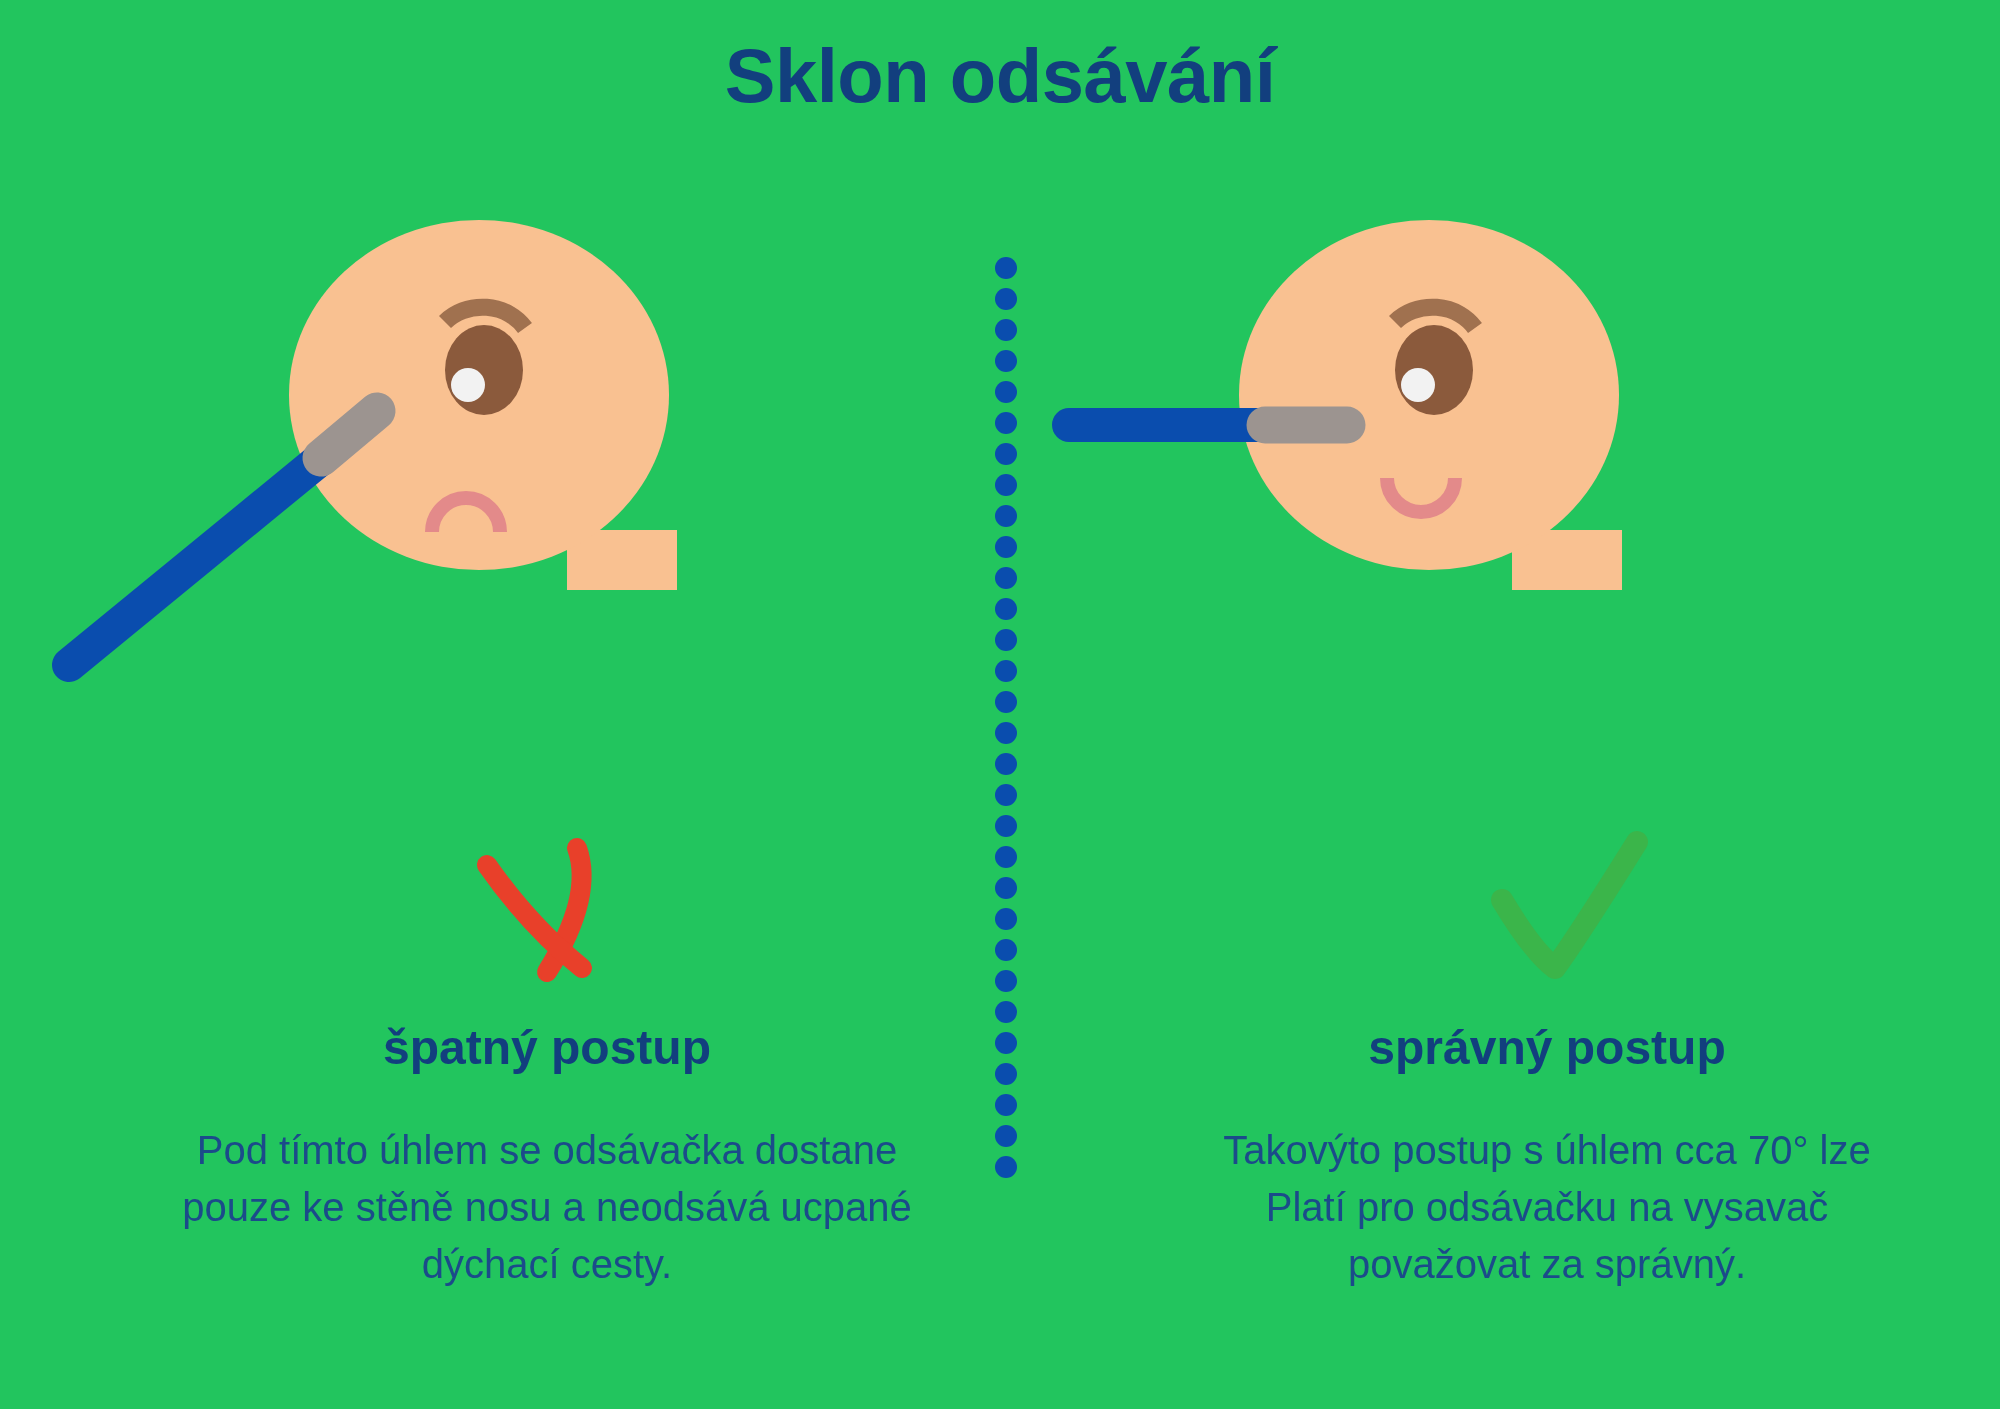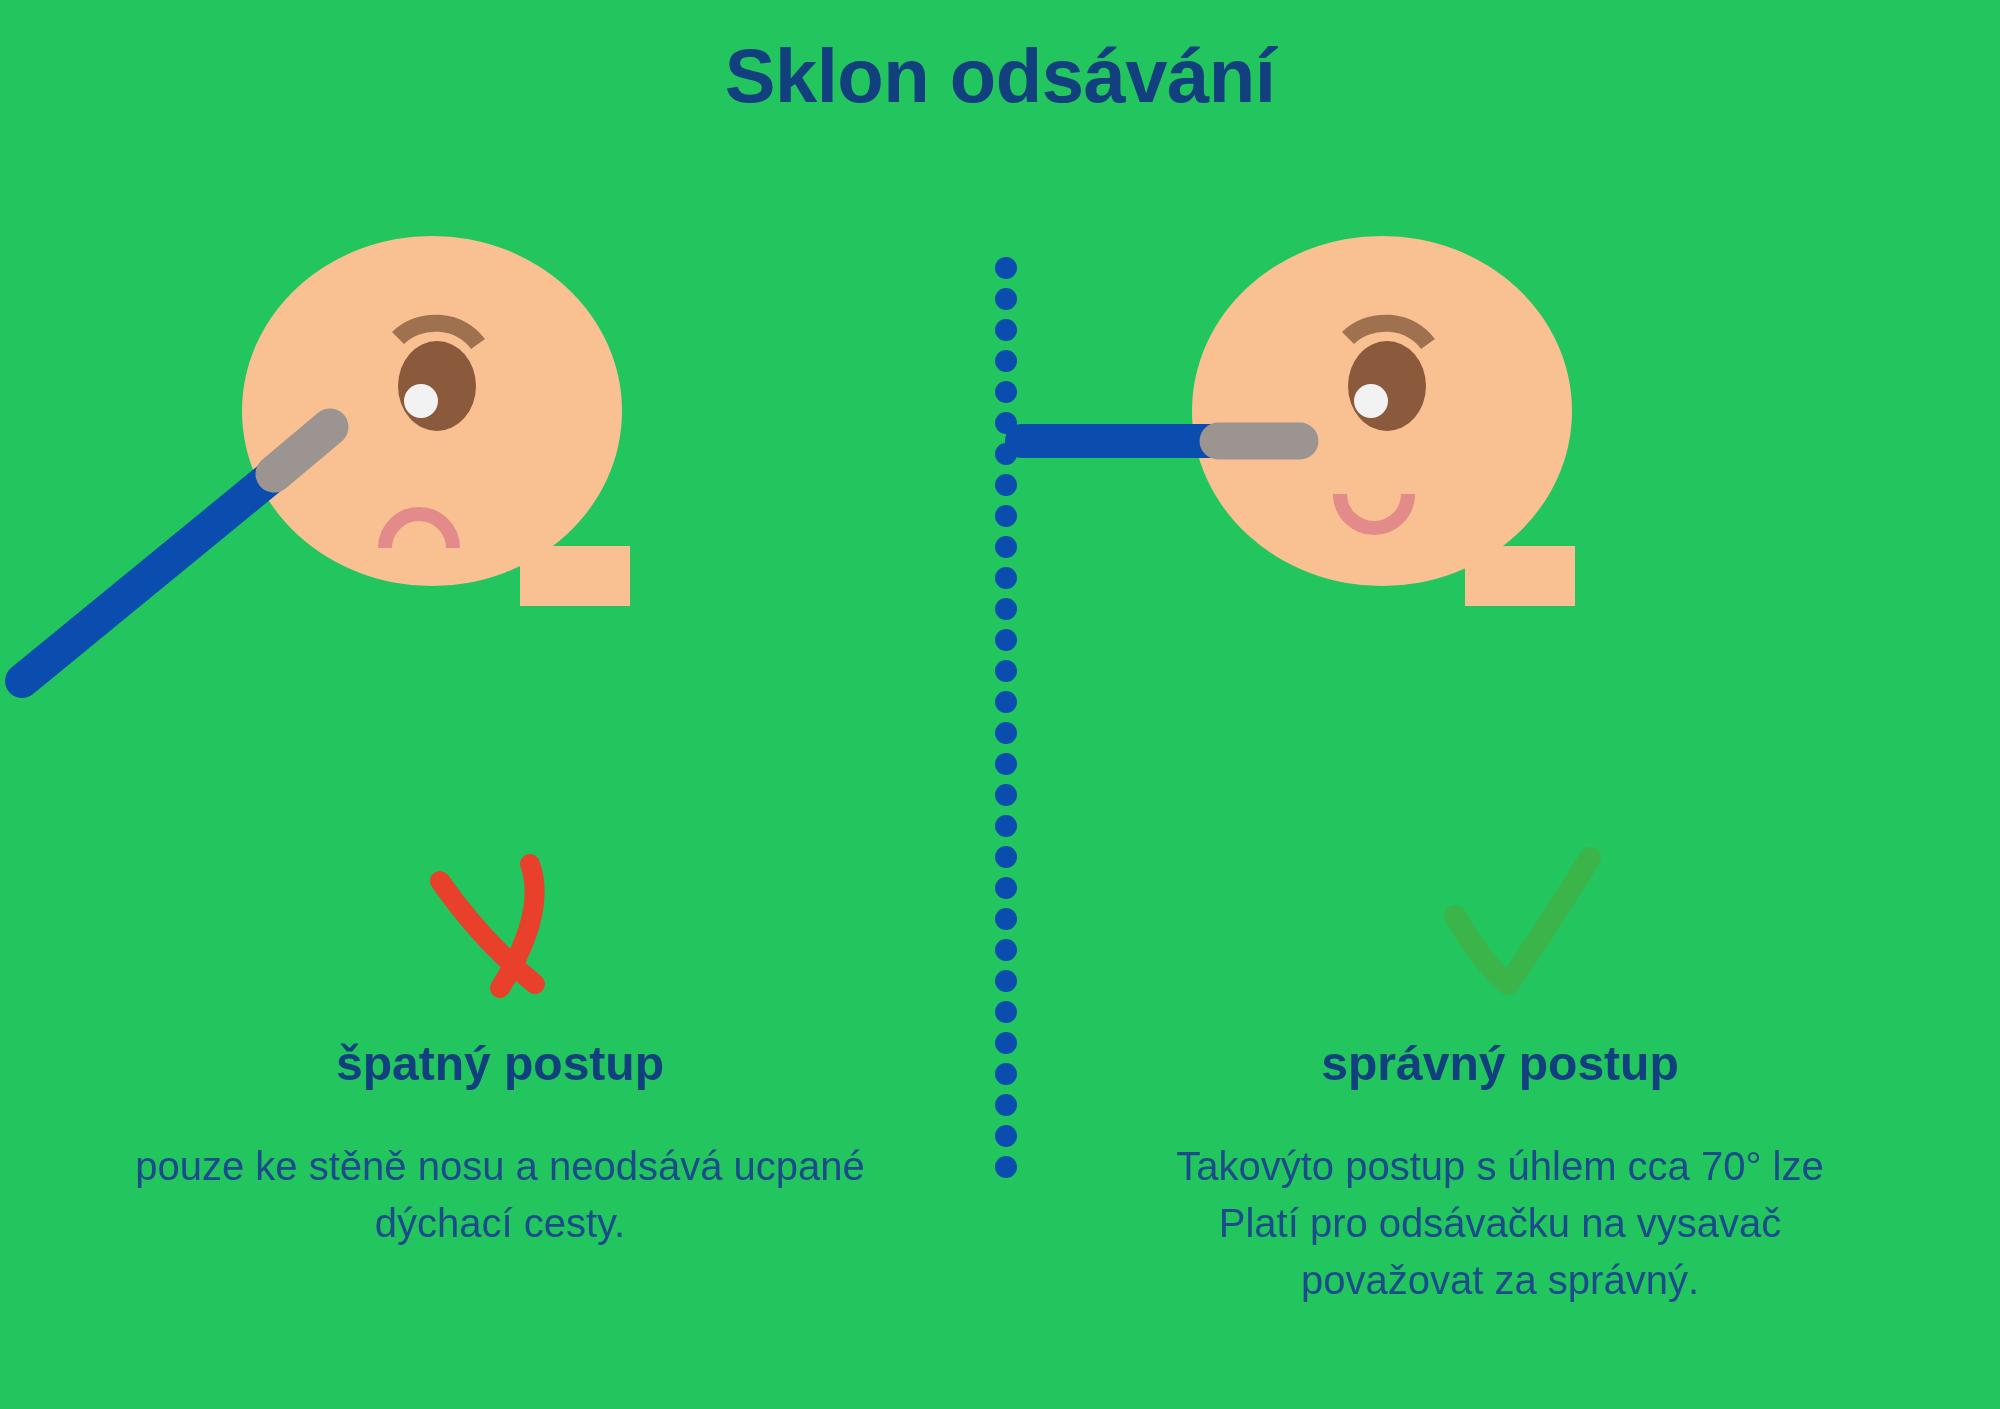--- a/index.html
+++ b/index.html
@@ -34,22 +34,23 @@
   }
   .divider {
     position: absolute;
     left: 994px;
     top: 258px;
     width: 24px;
     height: 910px;
   }
   .panel {
     position: absolute;
-    top: 16px;
+    top: 0;
     height: 1013px;
+    margin-left: 47px;
   }
   .panel-left  { left: 0px;    width: 1000px; }
   .panel-right { left: 1000px; width: 1000px; }
 
   .illus {
     position: absolute;
     top: 210px;
     left: 0;
     width: 1000px;
     height: 640px;
@@ -158,20 +159,21 @@
         <g stroke="#E8402A" stroke-width="20" stroke-linecap="round" fill="none">
           <path d="M 530 28 C 545 70 520 120 500 152"></path>
           <path d="M 440 45 C 468 85 500 120 535 148"></path>
         </g>
       </svg>
     </div>
 
     <div class="caption">špatný postup</div>
 
     <div class="body-text">
+      <span class="ln">Pod tímto úhlem se odsávačka dostane</span>
       <span class="ln">pouze ke stěně nosu a neodsává ucpané</span>
       <span class="ln">dýchací cesty.</span>
     </div>
   </div>
 
   <div class="panel panel-right">
 
     <div class="illus">
       <svg width="1000" height="640" viewBox="0 0 1000 640" xmlns="http://www.w3.org/2000/svg">
 

